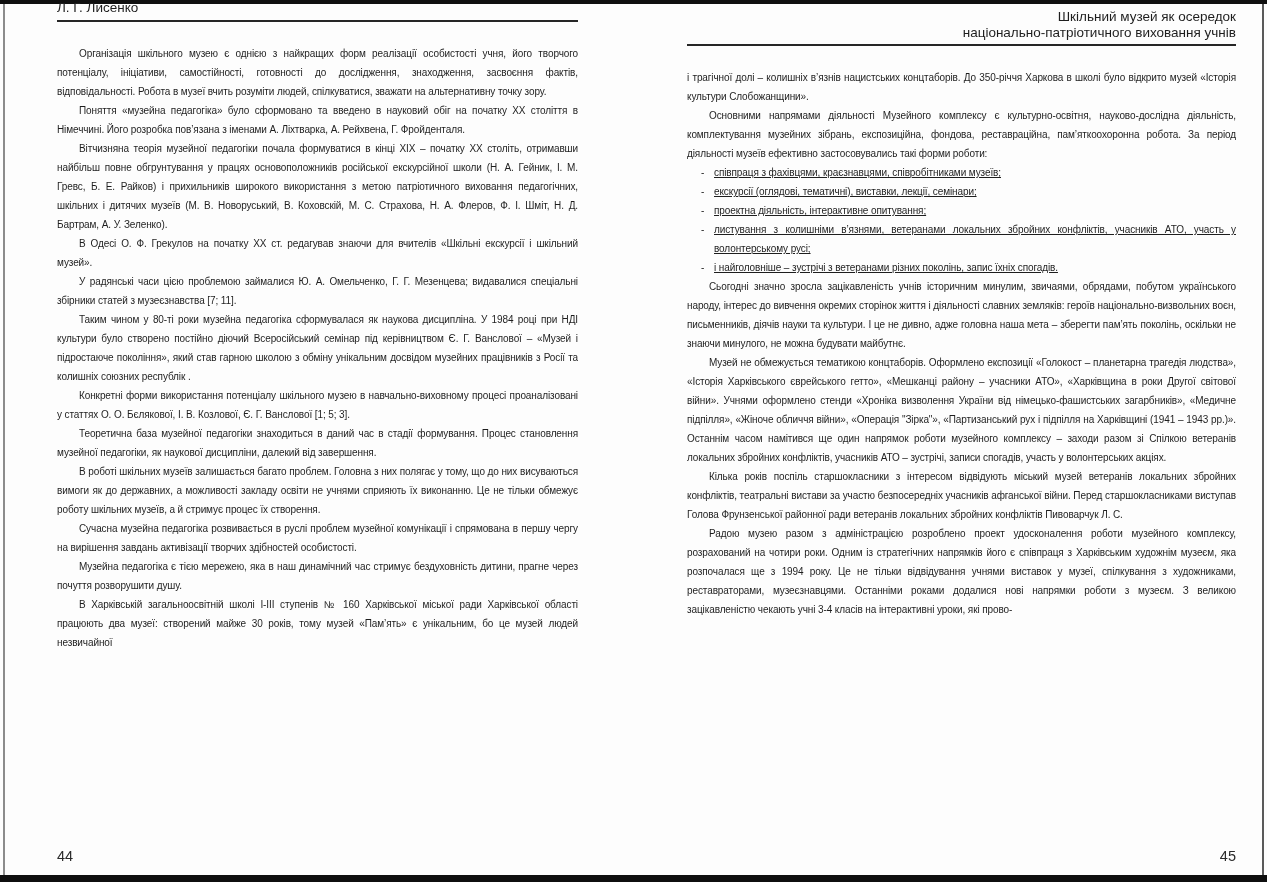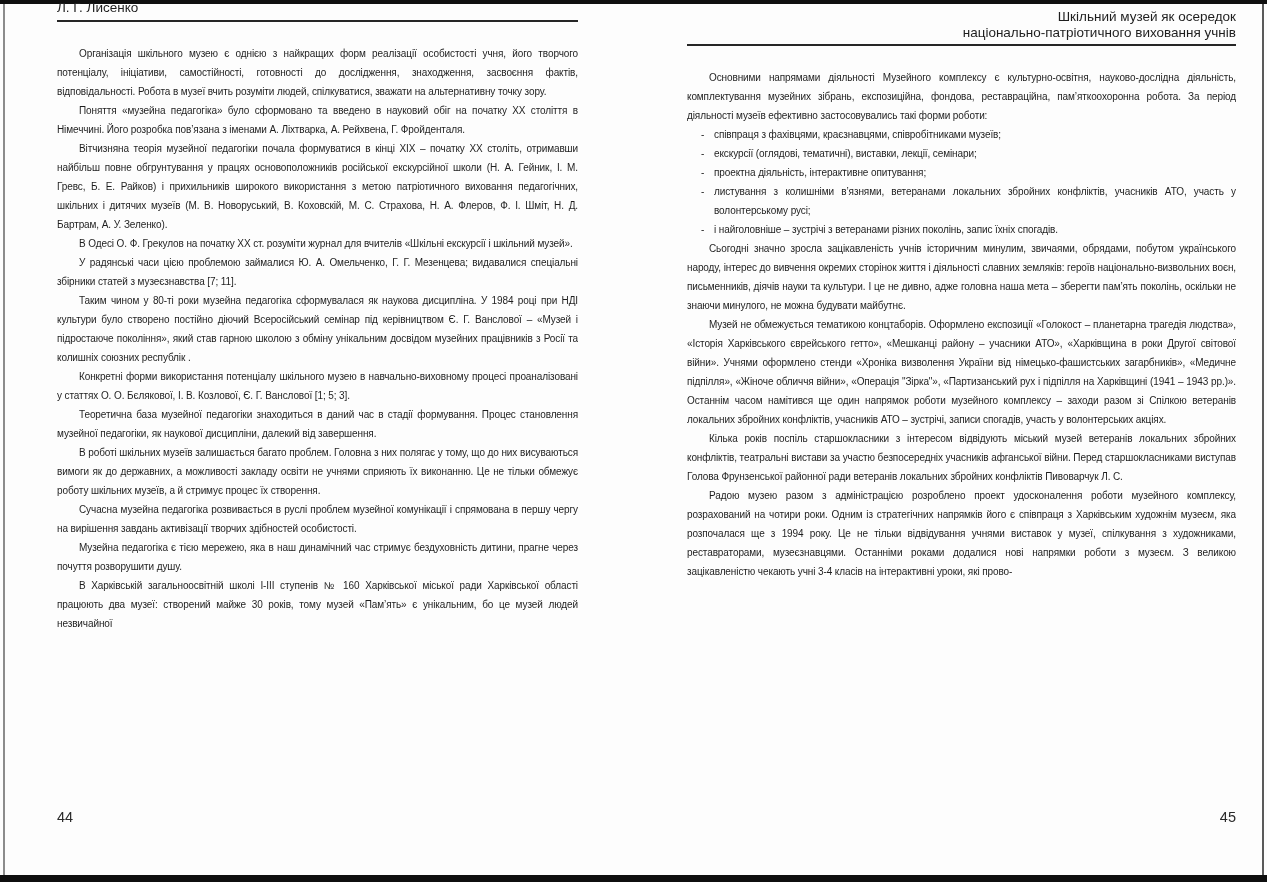--- a/index.html
+++ b/index.html
@@ -27,64 +27,65 @@
   .p-right .running-header { margin-top:9px; text-align:right; }
 
   .body-text {
     margin-top:22px; font-size:10px; line-height:19px;
     text-align:justify; letter-spacing:-0.1px;
     height:796px; overflow:hidden;
   }
   .body-text p { margin:0; }
   p.indent   { text-indent:22px; }
   p.noindent { text-indent:0; }
-  p.list-item { padding-left:27px; position:relative; text-indent:0; }
+  p.list-item { padding-left:27px; position:relative; text-indent:0;text-decoration:underline; }
   p.list-item::before { content:"-"; position:absolute; left:14px; top:0; }
 
-  .page-number { position:absolute; top:809px; font-size:14.5px; color:#2a2a2a; }
+  .page-number { position:absolute; top:848px; font-size:14.5px; color:#2a2a2a; }
   .p-left  .page-number { left:0; }
   .p-right .page-number { right:0; text-align:right; }
 </style>
 </head>
 <body>
 
 <div class="sheet">
   <div class="scan-bar top"></div>
   <div class="scan-edge left"></div>
   <div class="scan-edge right"></div>
 
   <div class="page p-left">
     <div class="running-header">
       <span>Л. Г. Лисенко</span>
     </div>
     <div class="body-text">
 
     <p class="para indent">Організація шкільного музею є однією з найкращих форм реалізації особистості учня, його творчого потенціалу, ініціативи, самостійності, готовності до дослідження, знаходження, засвоєння фактів, відповідальності. Робота в музеї вчить розуміти людей, спілкуватися, зважати на альтернативну точку зору.</p>
         <p class="para indent">Поняття «музейна педагогіка» було сформовано та введено в науковий обіг на початку ХХ століття в Німеччині. Його розробка пов’язана з іменами А. Ліхтварка, А. Рейхвена, Г. Фройденталя.</p>
         <p class="para indent">Вітчизняна теорія музейної педагогіки почала формуватися в кінці ХІХ – початку ХХ століть, отримавши найбільш повне обгрунтування у працях основоположників російської екскурсійної школи (Н. А. Гейник, І. М. Гревс, Б. Е. Райков) і прихильників широкого використання з метою патріотичного виховання педагогічних, шкільних і дитячих музеїв (М. В. Новоруський, В. Коховскій, М. С. Страхова, Н. А. Флеров, Ф. І. Шміт, Н. Д. Бартрам, А. У. Зеленко).</p>
-        <p class="para indent">В Одесі О. Ф. Грекулов на початку ХХ ст. розуміти журнал для вчителів «Шкільні екскурсії і шкільний музей».</p>
+        <p class="para indent">В Одесі О. Ф. Грекулов на початку ХХ ст. редагував знаючи для вчителів «Шкільні екскурсії і шкільний музей».</p>
         <p class="para indent">У радянські часи цією проблемою займалися Ю. А. Омельченко, Г. Г. Мезенцева; видавалися спеціальні збірники статей з музеєзнавства [7; 11].</p>
         <p class="para indent">Таким чином у 80-ті роки музейна педагогіка сформувалася як наукова дисципліна. У 1984 році при НДІ культури було створено постійно діючий Всеросійський семінар під керівництвом Є. Г. Ванслової – «Музей і підростаюче покоління», який став гарною школою з обміну унікальним досвідом музейних працівників з Росії та колишніх союзних республік .</p>
         <p class="para indent">Конкретні форми використання потенціалу шкільного музею в навчально-виховному процесі проаналізовані у статтях О. О. Бєлякової, І. В. Козлової, Є. Г. Ванслової [1; 5; 3].</p>
         <p class="para indent">Теоретична база музейної педагогіки знаходиться в даний час в стадії формування. Процес становлення музейної педагогіки, як наукової дисципліни, далекий від завершення.</p>
         <p class="para indent">В роботі шкільних музеїв залишається багато проблем. Головна з них полягає у тому, що до них висуваються вимоги як до державних, а можливості закладу освіти не учнями сприяють їх виконанню. Це не тільки обмежує роботу шкільних музеїв, а й стримує процес їх створення.</p>
         <p class="para indent">Сучасна музейна педагогіка розвивається в руслі проблем музейної комунікації і спрямована в першу чергу на вирішення завдань активізації творчих здібностей особистості.</p>
         <p class="para indent">Музейна педагогіка є тією мережею, яка в наш динамічний час стримує бездуховність дитини, прагне через почуття розворушити душу.</p>
         <p class="para indent">В Харківській загальноосвітній школі І-ІІІ ступенів № 160 Харківської міської ради Харківської області працюють два музеї: створений майже 30 років, тому музей «Пам’ять» є унікальним, бо це музей людей незвичайної</p>
       </div>
     <div class="page-number">44</div>
   </div>
 
   <div class="page p-right">
     <div class="running-header">
       <div>Шкільний музей як осередок</div>
       <div>національно-патріотичного виховання учнів</div>
     </div>
     <div class="body-text">
 
+    <p class="para noindent">і трагічної долі – колишніх в’язнів нацистських концтаборів. До 350-річчя Харкова в школі було відкрито музей «Історія культури Слобожанщини».</p>
         <p class="para indent">Основними напрямами діяльності Музейного комплексу є культурно-освітня, науково-дослідна діяльність, комплектування музейних зібрань, експозиційна, фондова, реставраційна, пам’яткоохоронна робота. За період діяльності музеїв ефективно застосовувались такі форми роботи:</p>
         <p class="para list-item">співпраця з фахівцями, краєзнавцями, співробітниками музеїв;</p>
         <p class="para list-item">екскурсії (оглядові, тематичні), виставки, лекції, семінари;</p>
         <p class="para list-item">проектна діяльність, інтерактивне опитування;</p>
         <p class="para list-item">листування з колишніми в’язнями, ветеранами локальних збройних конфліктів, учасників АТО, участь у волонтерському русі;</p>
         <p class="para list-item">і найголовніше – зустрічі з ветеранами різних поколінь, запис їхніх спогадів.</p>
         <p class="para indent">Сьогодні значно зросла зацікавленість учнів історичним минулим, звичаями, обрядами, побутом українського народу, інтерес до вивчення окремих сторінок життя і діяльності славних земляків: героїв національно-визвольних воєн, письменників, діячів науки та культури. І це не дивно, адже головна наша мета – зберегти пам’ять поколінь, оскільки не знаючи минулого, не можна будувати майбутнє.</p>
         <p class="para indent">Музей не обмежується тематикою концтаборів. Оформлено експозиції «Голокост – планетарна трагедія людства», «Історія Харківського єврейського гетто», «Мешканці району – учасники АТО», «Харківщина в роки Другої світової війни». Учнями оформлено стенди «Хроніка визволення України від німецько-фашистських загарбників», «Медичне підпілля», «Жіноче обличчя війни», «Операція "Зірка"», «Партизанський рух і підпілля на Харківщині (1941 – 1943 рр.)». Останнім часом намітився ще один напрямок роботи музейного комплексу – заходи разом зі Спілкою ветеранів локальних збройних конфліктів, учасників АТО – зустрічі, записи спогадів, участь у волонтерських акціях.</p>
         <p class="para indent">Кілька років поспіль старшокласники з інтересом відвідують міський музей ветеранів локальних збройних конфліктів, театральні вистави за участю безпосередніх учасників афганської війни. Перед старшокласниками виступав Голова Фрунзенської районної ради ветеранів локальних збройних конфліктів Пивоварчук Л. С.</p>
         <p class="para indent">Радою музею разом з адміністрацією розроблено проект удосконалення роботи музейного комплексу, розрахований на чотири роки. Одним із стратегічних напрямків його є співпраця з Харківським художнім музеєм, яка розпочалася ще з 1994 року. Це не тільки відвідування учнями виставок у музеї, спілкування з художниками, реставраторами, музеєзнавцями. Останніми роками додалися нові напрямки роботи з музеєм. З великою зацікавленістю чекають учні 3-4 класів на інтерактивні уроки, які прово-</p>

